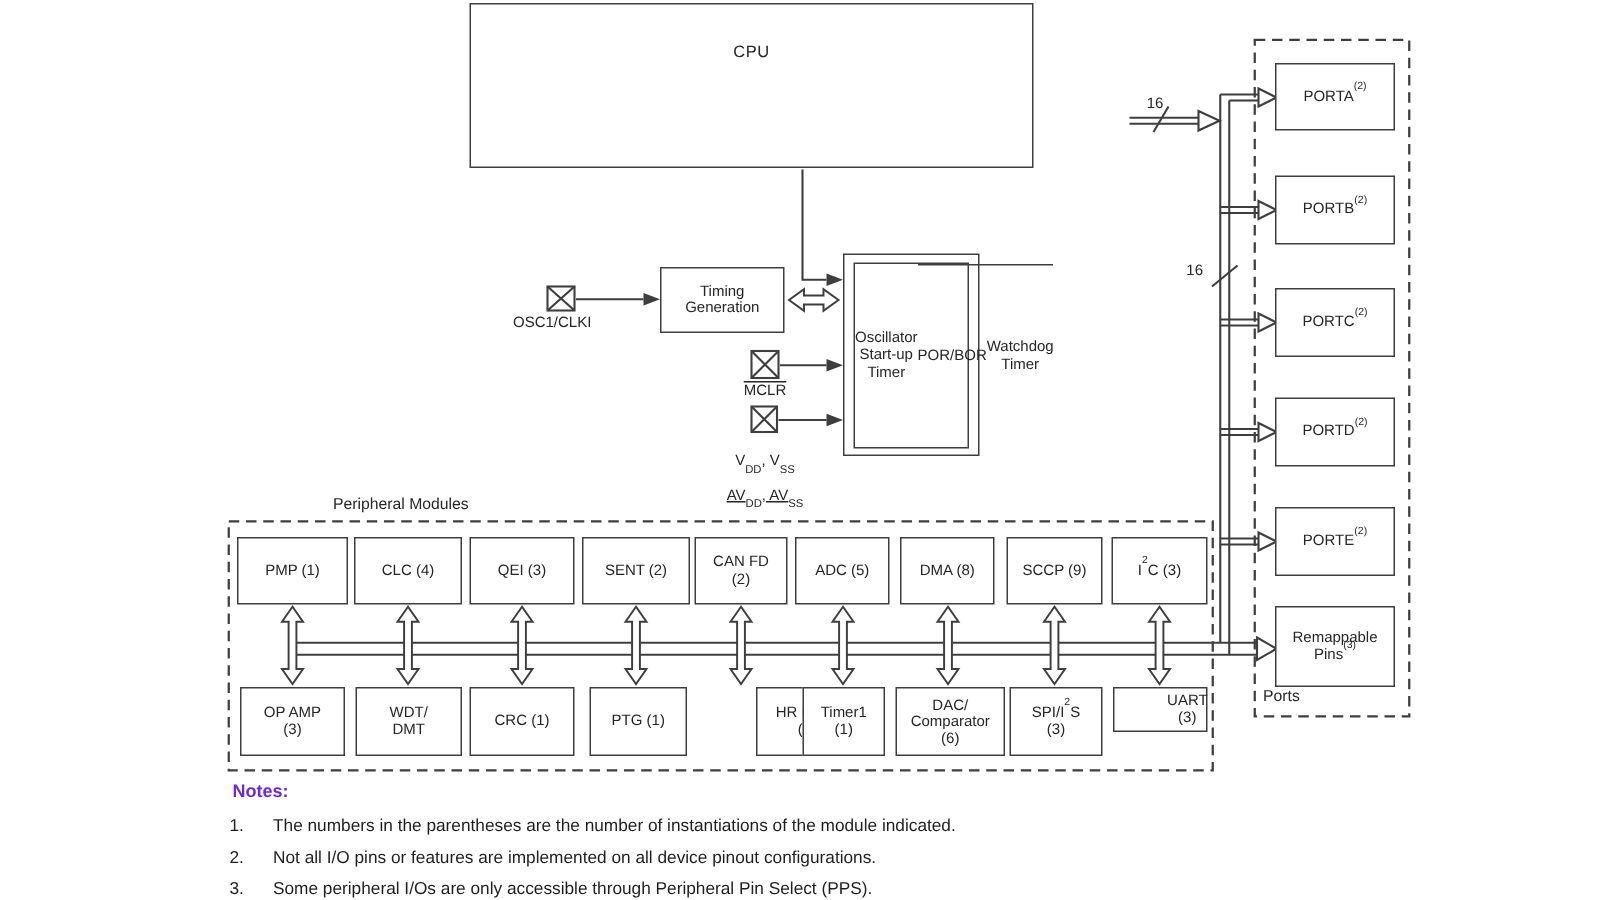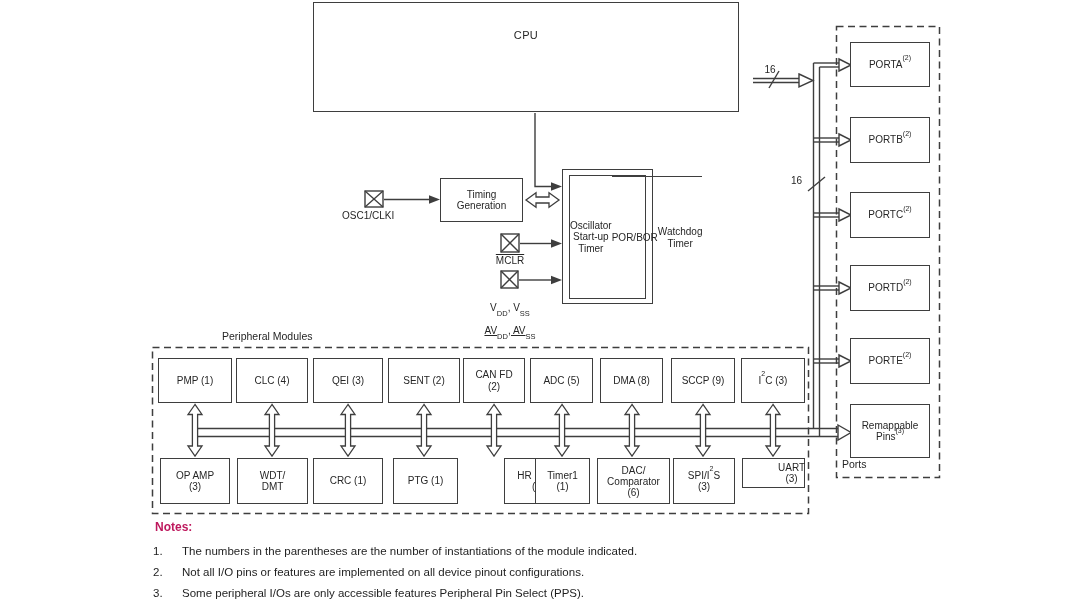--- a/index.html
+++ b/index.html
@@ -21,21 +21,21 @@
   sup { font-size:7px; line-height:0; position:relative; top:-3px; }
   sub { font-size:7.5px; line-height:0; position:relative; top:2px; }
   .osc-inner {
     position:absolute; left:6px; top:5px; right:6px; bottom:4px;
     border:1.3px solid #3e3e3e; display:flex; flex-direction:row;
   }
   .osc-row { display:flex; align-items:center; justify-content:center; text-align:center; white-space:pre-line; }
   .osc-row + .osc-row { border-top:1.3px solid #3e3e3e; }
   .note-row { position:absolute; z-index:2; display:flex; font-size:11.5px; line-height:13px; color:#1e1e1e; }
   .note-num { width:29px; flex:none; }
-  .notes-title { font-weight:bold; font-size:12px; color:#be185d;padding-left:23px; }
+  .notes-title { font-weight:bold; font-size:12px; color:#6d28d9;padding-left:23px; }
   .overline { text-decoration:overline; }
 </style>
 </head>
 <body>
 
 <div class="stage">
 
   <svg class="wires" width="1080" height="600" viewBox="0 0 1080 600">
 
     <rect x="152.5" y="347.5" width="656" height="166" fill="none" stroke="#3e3e3e" stroke-width="1.5" stroke-dasharray="7 4.5"></rect>
@@ -118,21 +118,21 @@
       <path d="M348 404.5 L341 414.5 L345.4 414.5 L345.4 446 L341 446 L348 456 L355 446 L350.6 446 L350.6 414.5 L355 414.5 Z"></path>
       <path d="M424 404.5 L417 414.5 L421.4 414.5 L421.4 446 L417 446 L424 456 L431 446 L426.6 446 L426.6 414.5 L431 414.5 Z"></path>
       <path d="M494 404.5 L487 414.5 L491.4 414.5 L491.4 446 L487 446 L494 456 L501 446 L496.6 446 L496.6 414.5 L501 414.5 Z"></path>
       <path d="M562 404.5 L555 414.5 L559.4 414.5 L559.4 446 L555 446 L562 456 L569 446 L564.6 446 L564.6 414.5 L569 414.5 Z"></path>
       <path d="M632 404.5 L625 414.5 L629.4 414.5 L629.4 446 L625 446 L632 456 L639 446 L634.6 446 L634.6 414.5 L639 414.5 Z"></path>
       <path d="M703 404.5 L696 414.5 L700.4 414.5 L700.4 446 L696 446 L703 456 L710 446 L705.6 446 L705.6 414.5 L710 414.5 Z"></path>
       <path d="M773 404.5 L766 414.5 L770.4 414.5 L770.4 446 L766 446 L773 456 L780 446 L775.6 446 L775.6 414.5 L780 414.5 Z"></path>
     </g>
   </svg>
 
-  <div class="box" style="left:313px;top:2px;width:426px;height:110px;padding-bottom:42px;font-size:11px;letter-spacing:0.4px;">
+  <div class="box" style="left:313px;top:2px;width:376px;height:110px;padding-bottom:42px;font-size:11px;letter-spacing:0.4px;">
     <span>CPU</span>
   </div>
 
   <div class="lbl" style="left:760px;top:64px;width:20px;text-align:center;">16</div>
   <div class="lbl" style="left:782px;top:175px;width:20px;text-align:right;">16</div>
 
   <div class="box" style="left:440px;top:178px;width:83px;height:44px;">
     <span>Timing
 Generation</span>
   </div>
@@ -198,16 +198,16 @@
   <div class="note-row" style="left:153px;top:545px;">
     <span class="note-num">1.</span>
     <span>The numbers in the parentheses are the number of instantiations of the module indicated.</span>
   </div>
   <div class="note-row" style="left:153px;top:566px;">
     <span class="note-num">2.</span>
     <span>Not all I/O pins or features are implemented on all device pinout configurations.</span>
   </div>
   <div class="note-row" style="left:153px;top:587px;">
     <span class="note-num">3.</span>
-    <span>Some peripheral I/Os are only accessible features Peripheral Pin Select (PPS).</span>
+    <span>Some peripheral I/Os are only accessible through Peripheral Pin Select (PPS).</span>
   </div>
 
 </div>
 
 </body></html>

